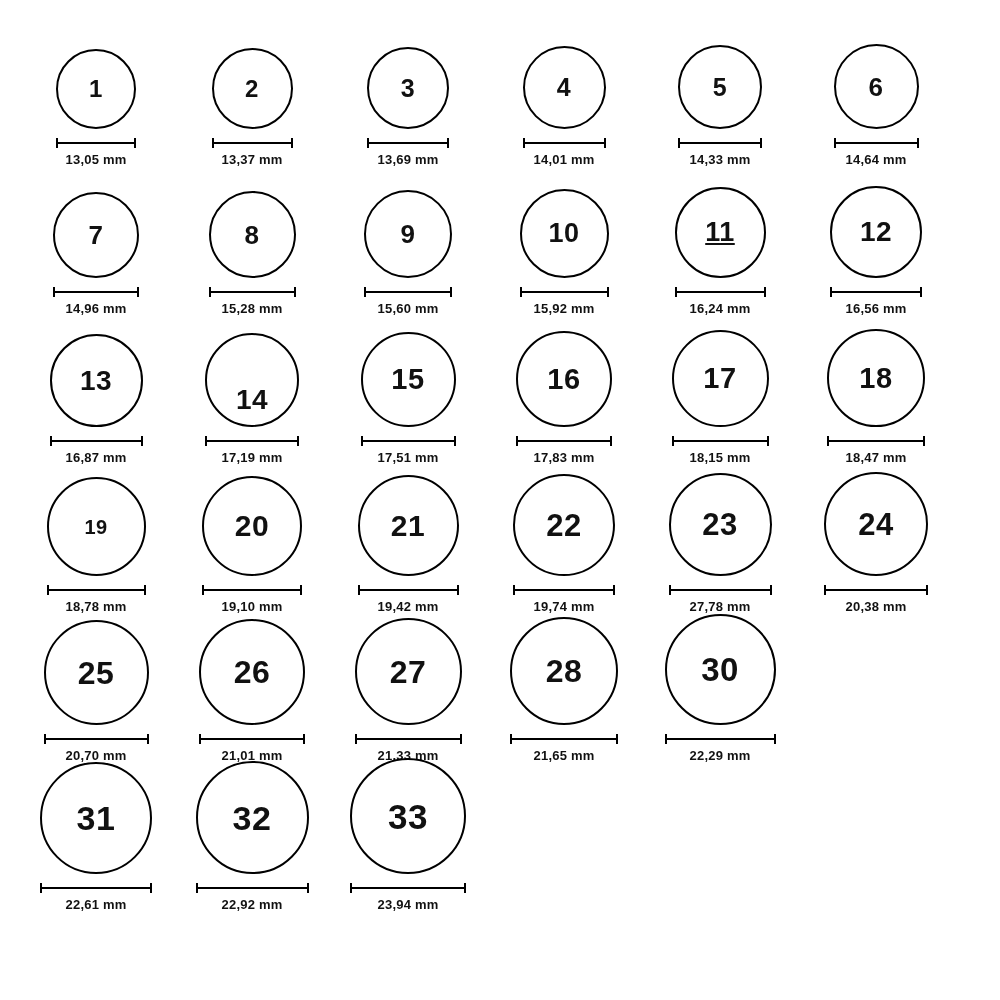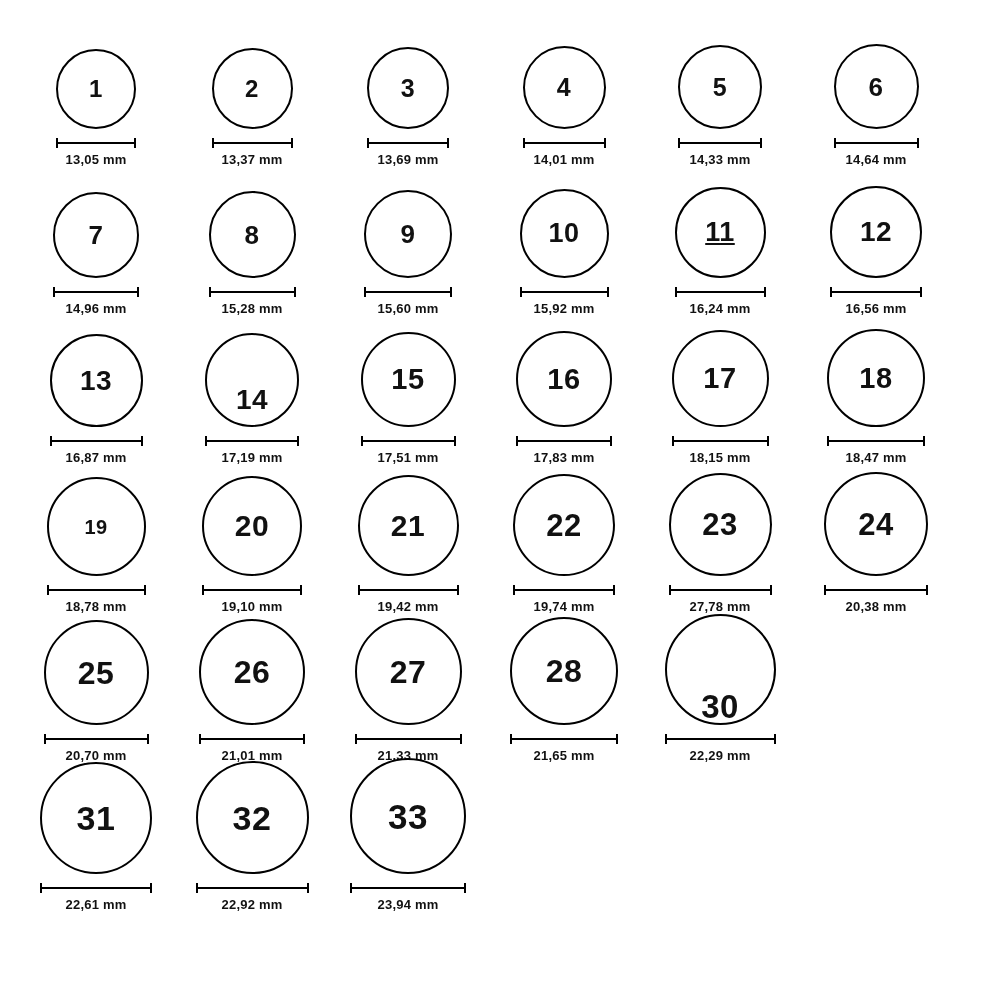--- a/index.html
+++ b/index.html
@@ -464,21 +464,21 @@
           <div class="measure">
             <div class="caliper" style="width: 108px;">
               <div class="bar"></div>
               <div class="tick left"></div>
               <div class="tick right"></div>
             </div>
             <div class="mm-text">21,65 mm</div>
           </div>
         </div>
         <div class="cell">
-          <div class="ring" style="width: 111px; height: 111px; align-items: flex-end;">
+          <div class="ring" style="width: 111px; height: 111px;">
             <span class="ring-label" style="font-size: 33px;">30</span>
           </div>
           <div class="measure">
             <div class="caliper" style="width: 111px;">
               <div class="bar"></div>
               <div class="tick left"></div>
               <div class="tick right"></div>
             </div>
             <div class="mm-text">22,29 mm</div>
           </div>

